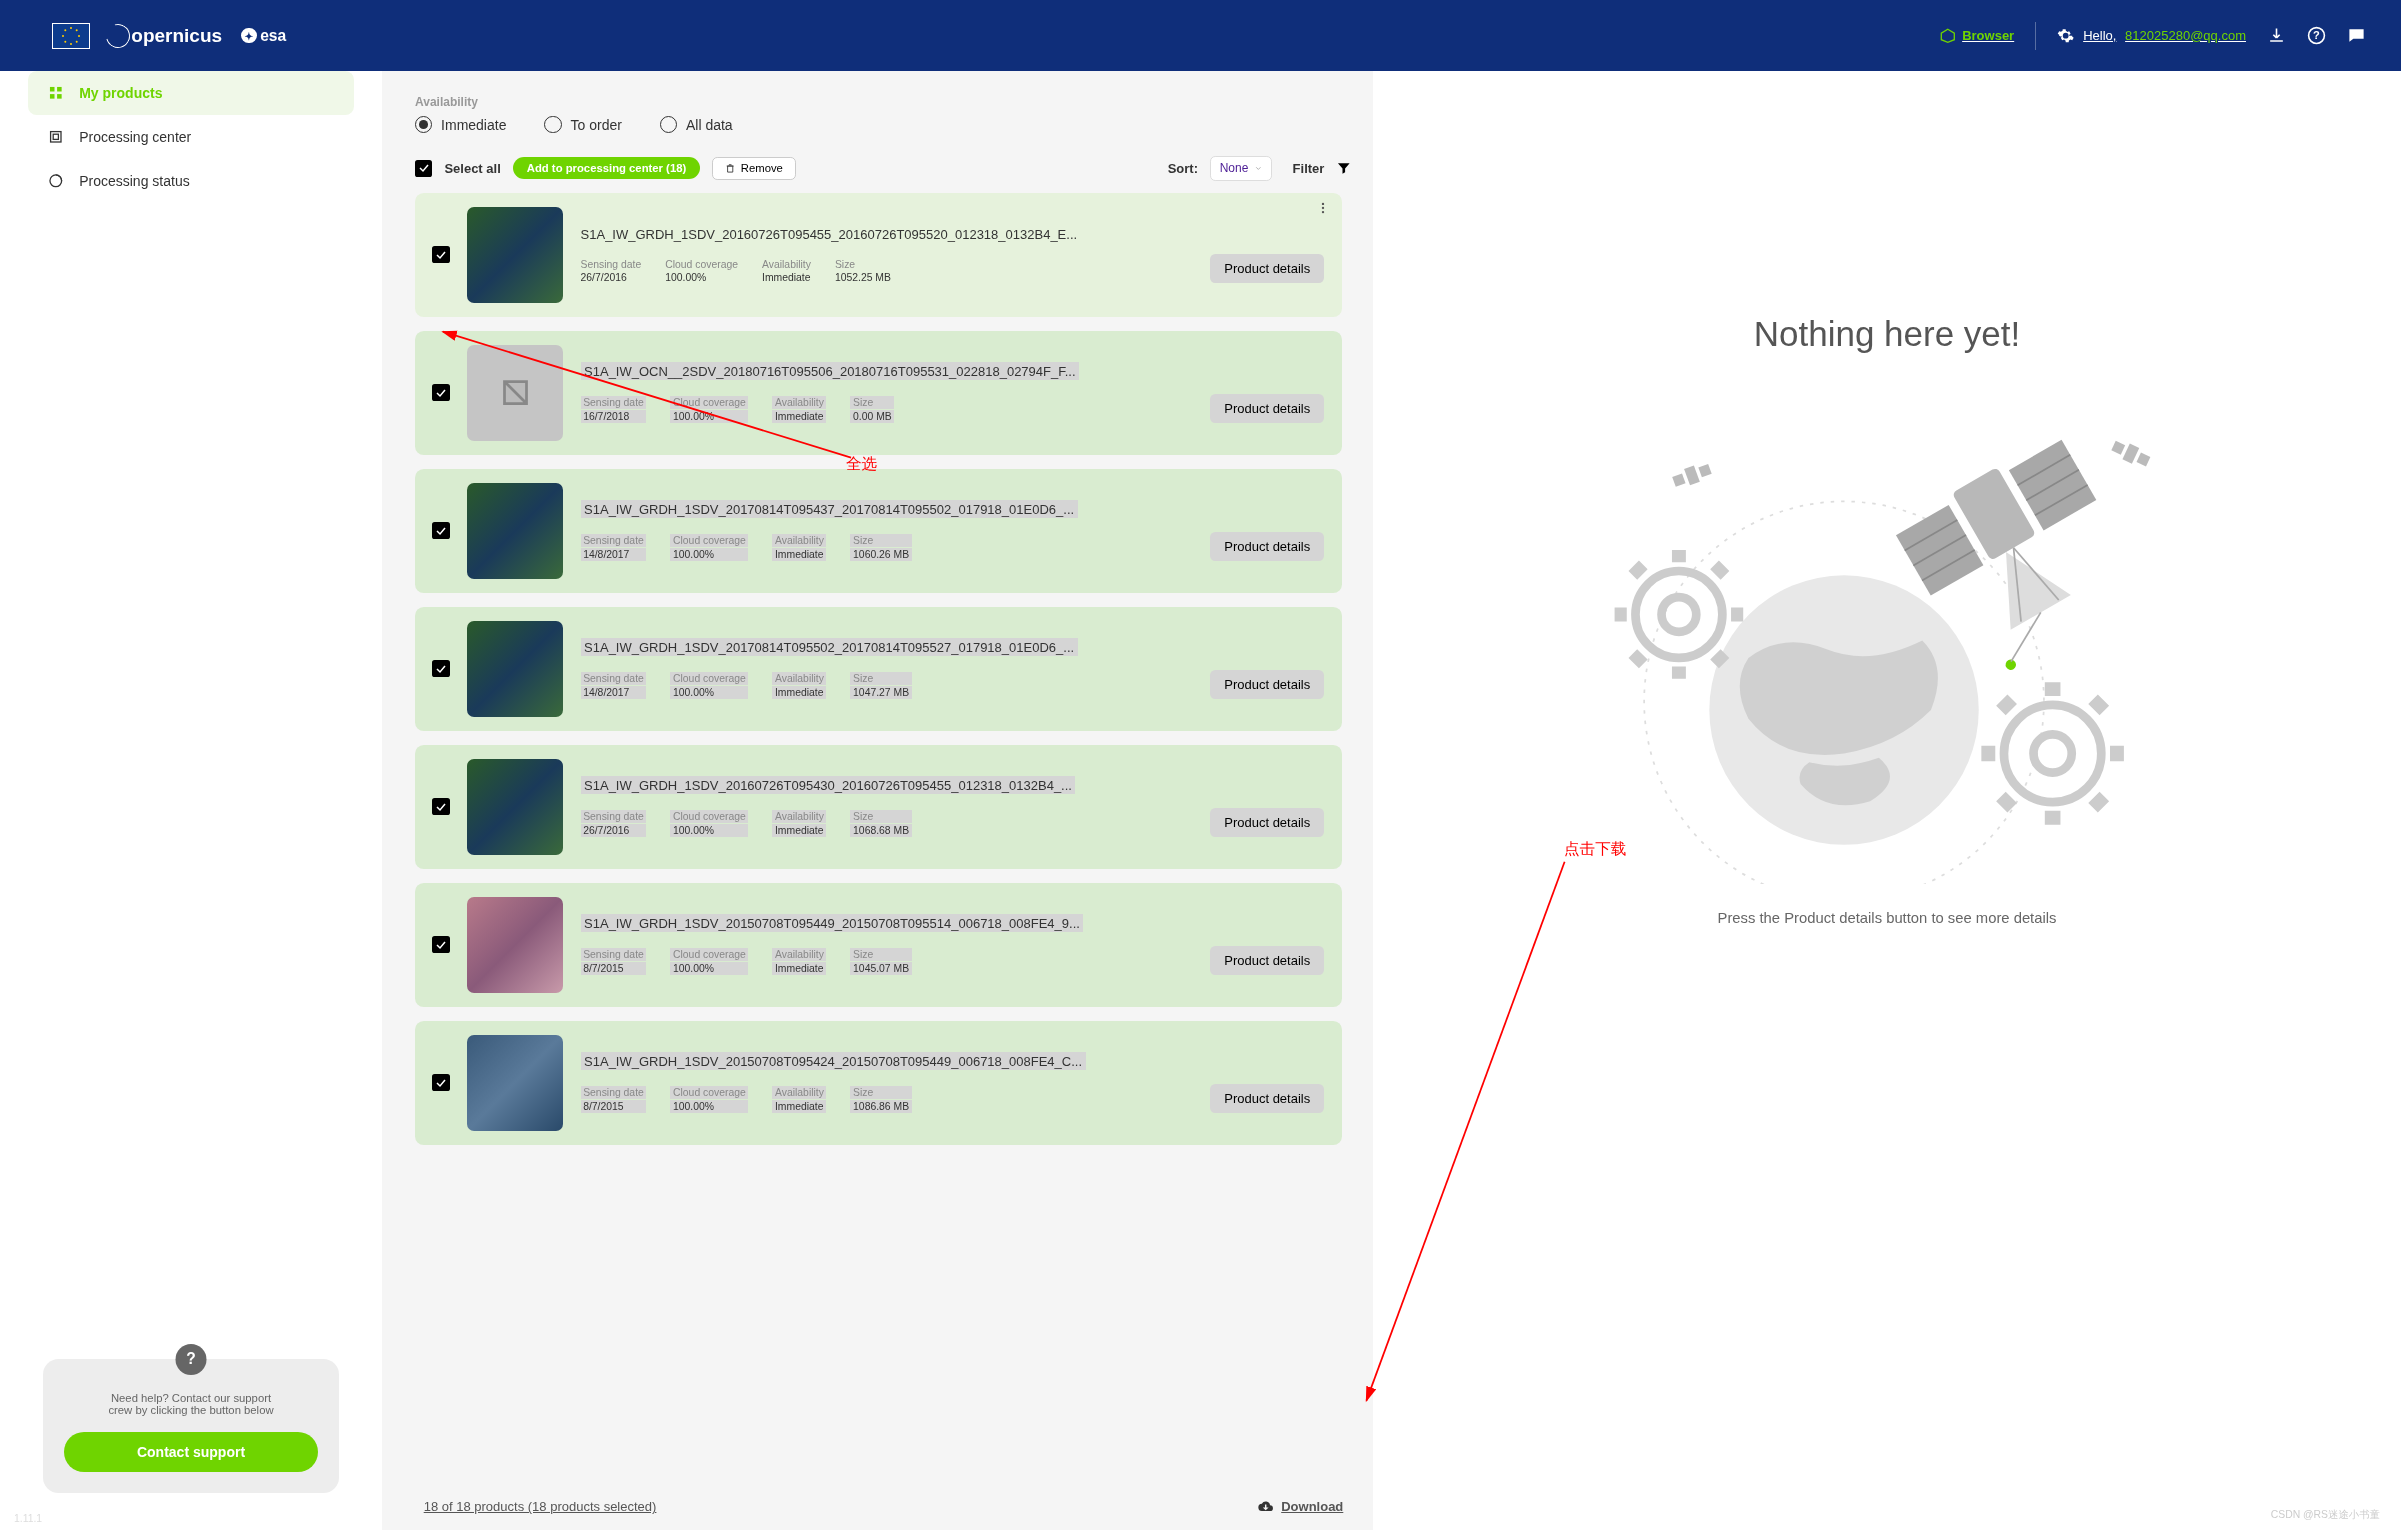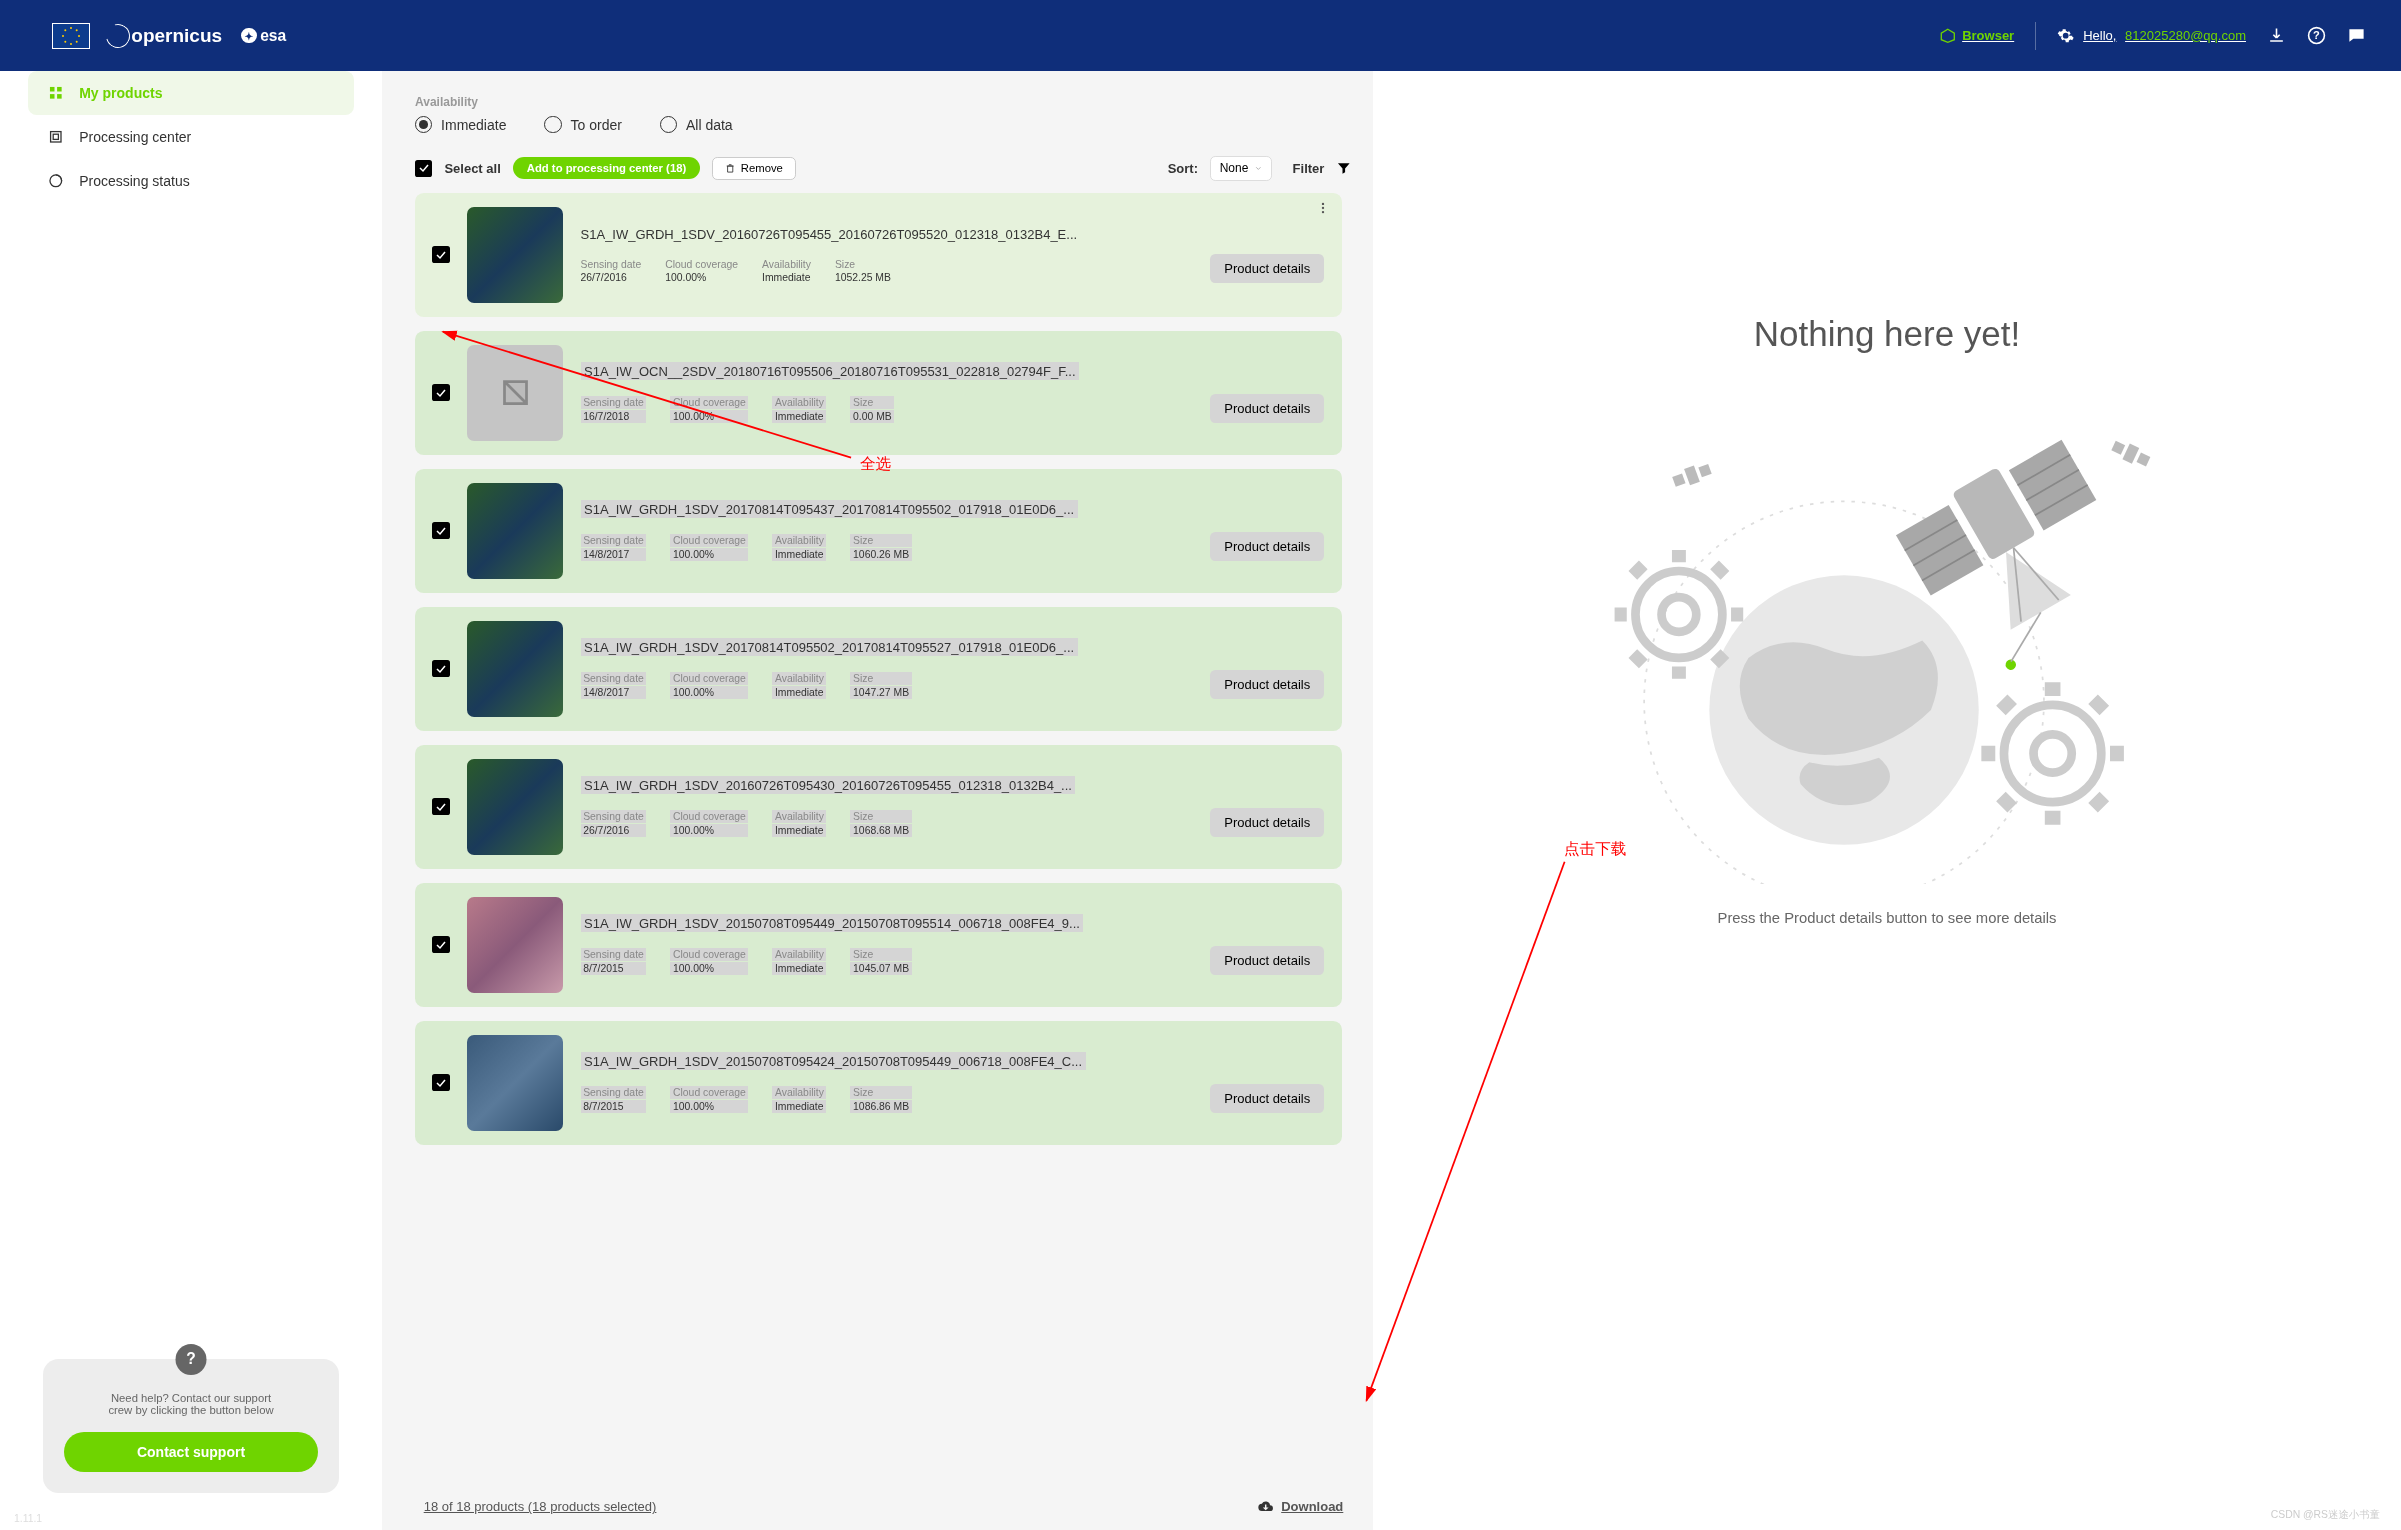--- a/index.html
+++ b/index.html
@@ -50,21 +50,21 @@
 .radio.checked .r-inner { width: 8.7px; height: 8.7px; background: #333; border-radius: 50%; }
 
 .toolbar { display: flex; align-items: center; gap: 12px; margin-bottom: 12px; }
 .chk { width: 17.4px; height: 17.4px; background: #000; border-radius: 2.6px; display: flex; align-items: center; justify-content: center; cursor: pointer; }
 .chk svg { width: 12px; height: 12px; stroke: #fff; stroke-width: 3; fill: none; }
 .select-all-label { font-weight: 600; font-size: 13px; }
 .add-btn { background: #6fd400; color: #fff; border: none; border-radius: 14px; padding: 5.2px 14px; font-size: 11.3px; font-weight: 600; cursor: pointer; }
 .remove-btn { background: #fff; border: 0.9px solid #ccc; border-radius: 5.2px; padding: 4.3px 12px; font-size: 11.3px; display: flex; align-items: center; gap: 5.2px; cursor: pointer; }
 .toolbar-spacer { flex: 1; }
 .sort-label { font-size: 13px; font-weight: 600; }
-.sort-select { border: 0.9px solid #ddd; border-radius: 5.2px; padding: 4.3px 8.7px; background: #fff; color: #000000; font-size: 12px; display: flex; align-items: center; gap: 5.2px; cursor: pointer; }
+.sort-select { border: 0.9px solid #ddd; border-radius: 5.2px; padding: 4.3px 8.7px; background: #fff; color: #4c1d95; font-size: 12px; display: flex; align-items: center; gap: 5.2px; cursor: pointer; }
 .filter-label { font-size: 13px; font-weight: 600; margin-left: 8.7px; }
 .filter-icon { width: 15.6px; height: 15.6px; cursor: pointer; }
 
 .product-list { flex: 1; overflow: hidden; position: relative; }
 .product-scroller { height: 100%; overflow-y: auto; padding-right: 10.4px; }
 .product-scroller::-webkit-scrollbar { width: 8.7px; }
 .product-scroller::-webkit-scrollbar-thumb { background: #999; border-radius: 4.3px; }
 .product-scroller::-webkit-scrollbar-track { background: #e5e5e5; }
 
 .product { background: #e6f2dc; border-radius: 8.7px; padding: 14px 17.4px; margin-bottom: 14px; display: flex; align-items: center; gap: 17.4px; position: relative; }
@@ -489,21 +489,21 @@
       </div>
 
       <svg class="arrow-svg" style="left:52px; top:252px; width:452px; height:165px;" viewBox="0 0 520 190" width="452" height="165">
         <defs>
             <marker id="ah1" markerWidth="10" markerHeight="10" refX="8" refY="3" orient="auto">
               <path d="M0,0 L9,3 L0,6 Z" fill="#f00"></path>
             </marker>
           </defs>
         <line x1="480" y1="155" x2="10" y2="10" stroke="#f00" stroke-width="2" marker-end="url(#ah1)"></line>
       </svg>
-      <div class="annotation" style="left:478px; top:383px;">全选</div>
+      <div class="annotation" style="left:464px; top:383px;">全选</div>
     </div>
 
     <div class="detail-panel">
       <div class="nothing-title">Nothing here yet!</div>
       <svg class="sat-illust" viewBox="0 0 680 560">
 
         <circle cx="290" cy="350" r="230" fill="none" stroke="#ddd" stroke-width="2" stroke-dasharray="4,8"></circle>
 
         <circle cx="290" cy="360" r="155" fill="#e8e8e8"></circle>
         <path d="M180 300 q40 -30 90 -10 q50 20 110 -10 q30 30 10 80 q-40 40 -100 50 q-70 10 -110 -40 q-20 -40 0 -70z" fill="#d0d0d0"></path>

